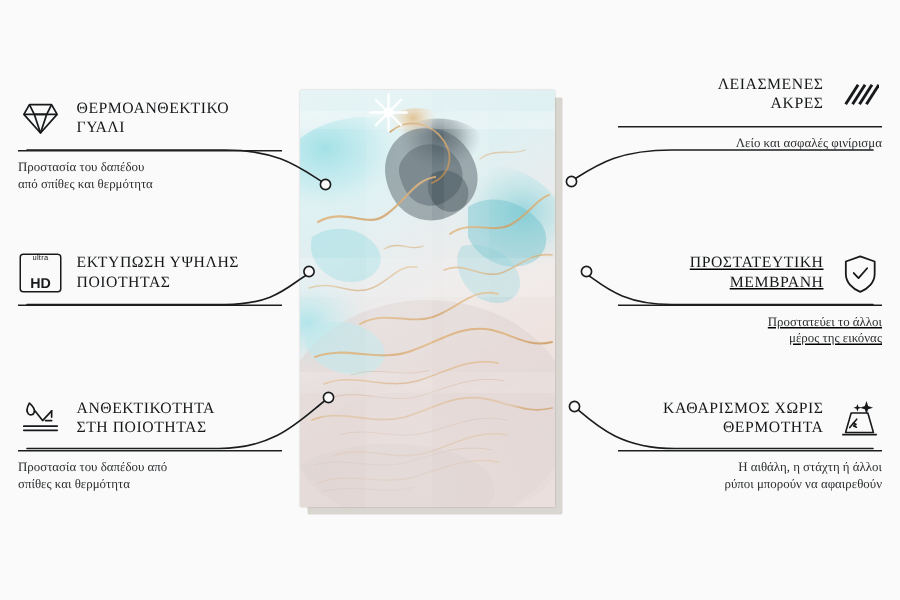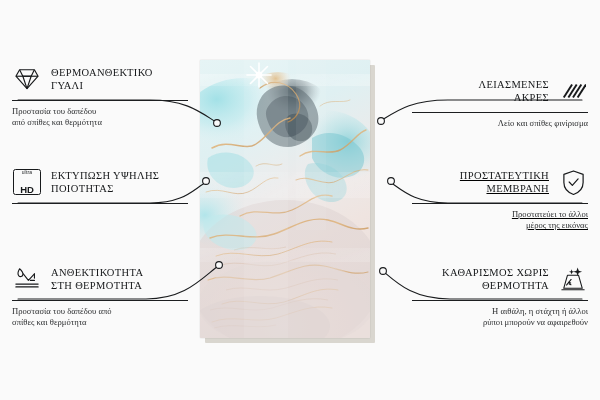--- a/index.html
+++ b/index.html
@@ -332,44 +332,44 @@
             <path d="M7,3 C10,5.5 11,7.5 10.5,9.5 C10,11.5 7.5,12 6.2,10.6 C4.9,9.2 5.2,6.2 7,3 Z"></path>
             <path d="M11,8.5 L16.5,15.5 L23,8.5"></path>
             <path d="M23,8.5 L23,13"></path>
             <path d="M18.6,15.5 L23,15.5"></path>
             <path d="M3,19.5 H27"></path>
             <path d="M3,22.5 H27"></path>
           </g>
         </svg>
       </span>
       <span class="f-title">ΑΝΘΕΚΤΙΚΟΤΗΤΑ
-ΣΤΗ ΘΕΡΜΟΤΗΤΑ</span>
+ΣΤΗ ΠΟΙΟΤΗΤΑΣ</span>
     </div>
     <div class="rule"></div>
     <div class="f-desc">Προστασία του δαπέδου από
 σπίθες και θερμότητα</div>
   </div>
 
-  <div class="feature right" style="top:76px;">
+  <div class="feature right" style="top:48px;">
     <div class="head-row">
       <span class="f-icon">
         <svg viewBox="0 0 28 26" width="26" height="24">
           <g stroke="#17191b" stroke-width="2.1" stroke-linecap="butt">
             <line x1="4" y1="20" x2="13" y2="6"></line>
             <line x1="9" y1="20" x2="18" y2="6"></line>
             <line x1="14" y1="20" x2="23" y2="6"></line>
             <line x1="19" y1="20" x2="28" y2="6"></line>
           </g>
         </svg>
       </span>
       <span class="f-title">ΛΕΙΑΣΜΕΝΕΣ
 ΑΚΡΕΣ</span>
     </div>
     <div class="rule"></div>
-    <div class="f-desc">Λείο και σπίθες φινίρισμα</div>
+    <div class="f-desc">Λείο και ασφαλές φινίρισμα</div>
   </div>
 
   <div class="feature right" style="top:167px;text-decoration:underline;">
     <div class="head-row">
       <span class="f-icon">
         <svg viewBox="0 0 26 28" width="25" height="27">
           <g fill="none" stroke="#17191b" stroke-width="1.25" stroke-linejoin="round" stroke-linecap="round">
             <path d="M13,2 L23,5.5 V14 C23,20 18.5,24.5 13,26.5 C7.5,24.5 3,20 3,14 V5.5 Z"></path>
             <path d="M8.5,13.5 L11.8,17 L17.8,10.2"></path>
           </g>

